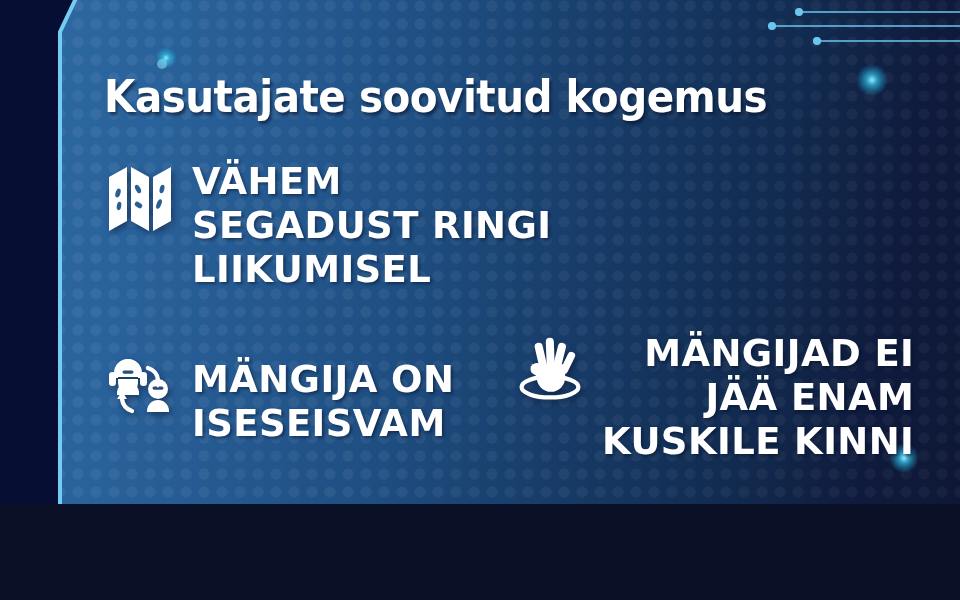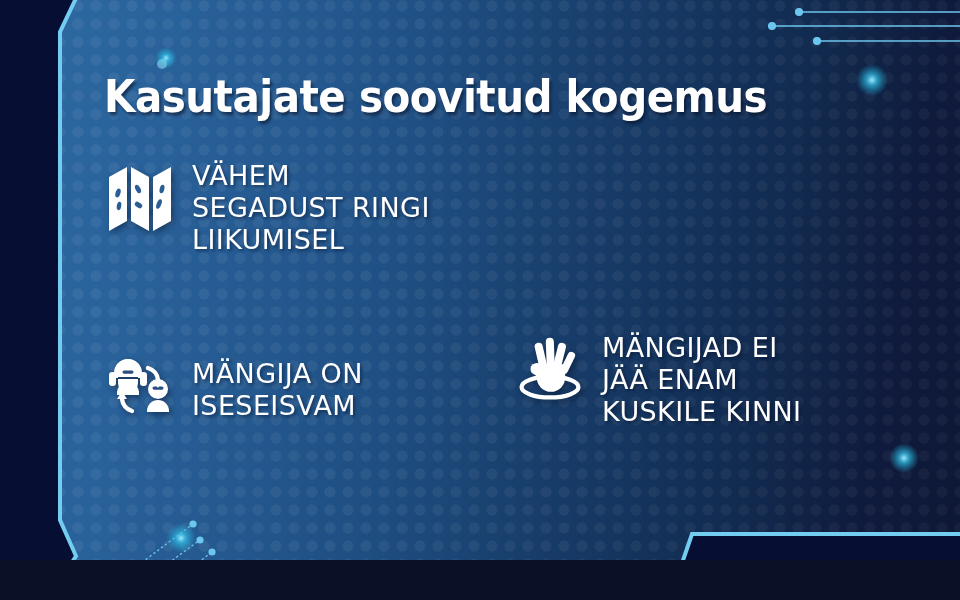--- a/index.html
+++ b/index.html
@@ -3,21 +3,21 @@
 <meta charset="utf-8">
 <style>
   html, body {
     margin: 0;
     padding: 0;
     background: #0a1026;
   }
   #stage {
     position: relative;
     width: 960px;
-    height: 560px;
+    height: 504px;
     overflow: hidden;
     font-family: "Liberation Sans", sans-serif;
     background:
       linear-gradient(100deg,
         #2f6ba3 0%,
         #2a639c 14%,
         #255a91 28%,
         #1f4f83 42%,
         #1a4474 56%,
         #163a66 68%,
@@ -80,33 +80,33 @@
     width: 72px;
     height: 76px;
     display: flex;
     align-items: center;
     justify-content: center;
     filter: drop-shadow(2px 3px 3px rgba(5,12,34,0.45));
   }
   .feature .ftext {
     color: #ffffff;
     font-family: "DejaVu Sans", sans-serif;
-    font-weight: 400;
-    font-size: 27px;
+    font-weight: 700;
+    font-size: 37px;
     line-height: 1.185;
     letter-spacing: 0.4px;
     text-transform: uppercase;
     text-shadow: 2px 2px 3px rgba(5,12,34,0.45);
     white-space: pre-line;
   }
 
   #f1 { left: 104px; top: 160px; }
   #f2 { left: 524px; top: 156px; }
   #f3 { left: 104px; top: 348px; }
-  #f4 { left: 514px; top: 332px; }
+  #f4 { left: 514px; top: 332px; text-align: right; }
 
   #f3 .ftext { padding-top: 10px; }
   #f4 .ftext { padding-top: 0px; }
   #f1 .ftext { padding-top: 0px; }
 </style>
 </head>
 <body>
 
 <div id="stage">
 

